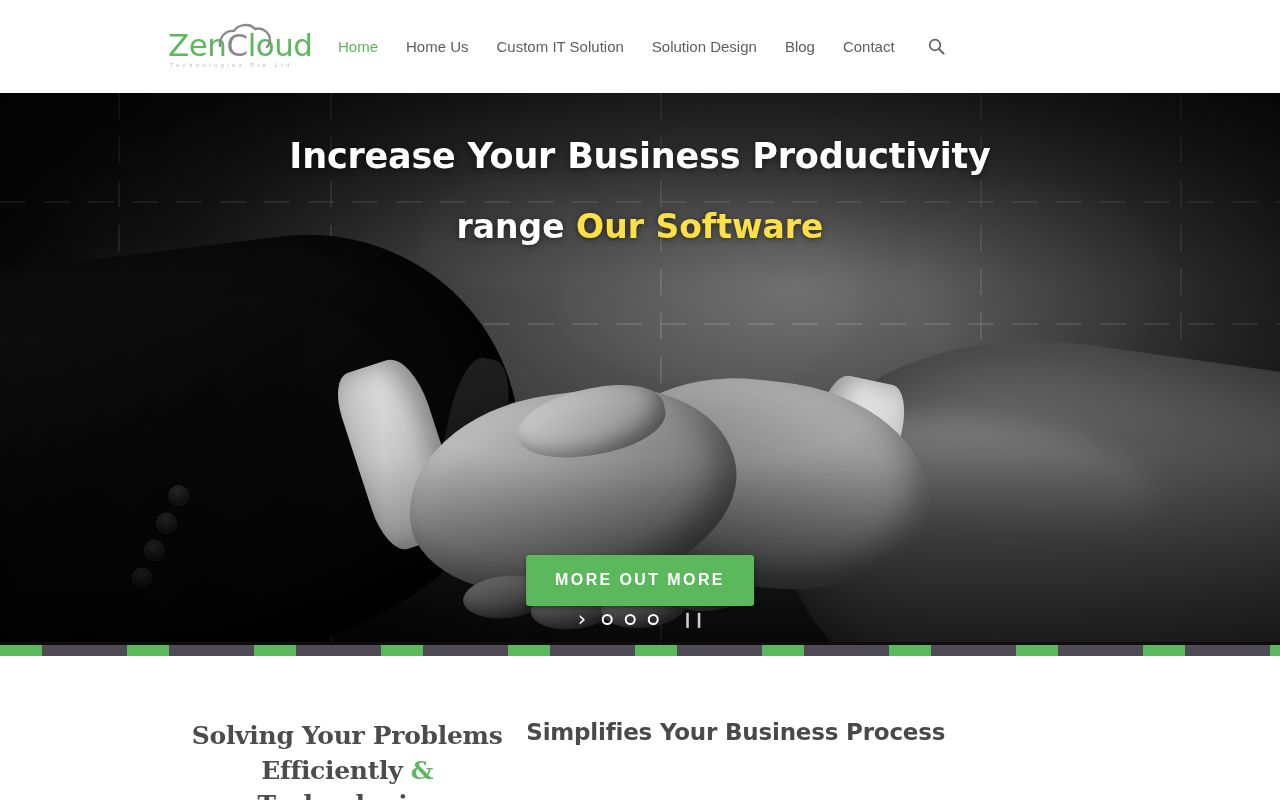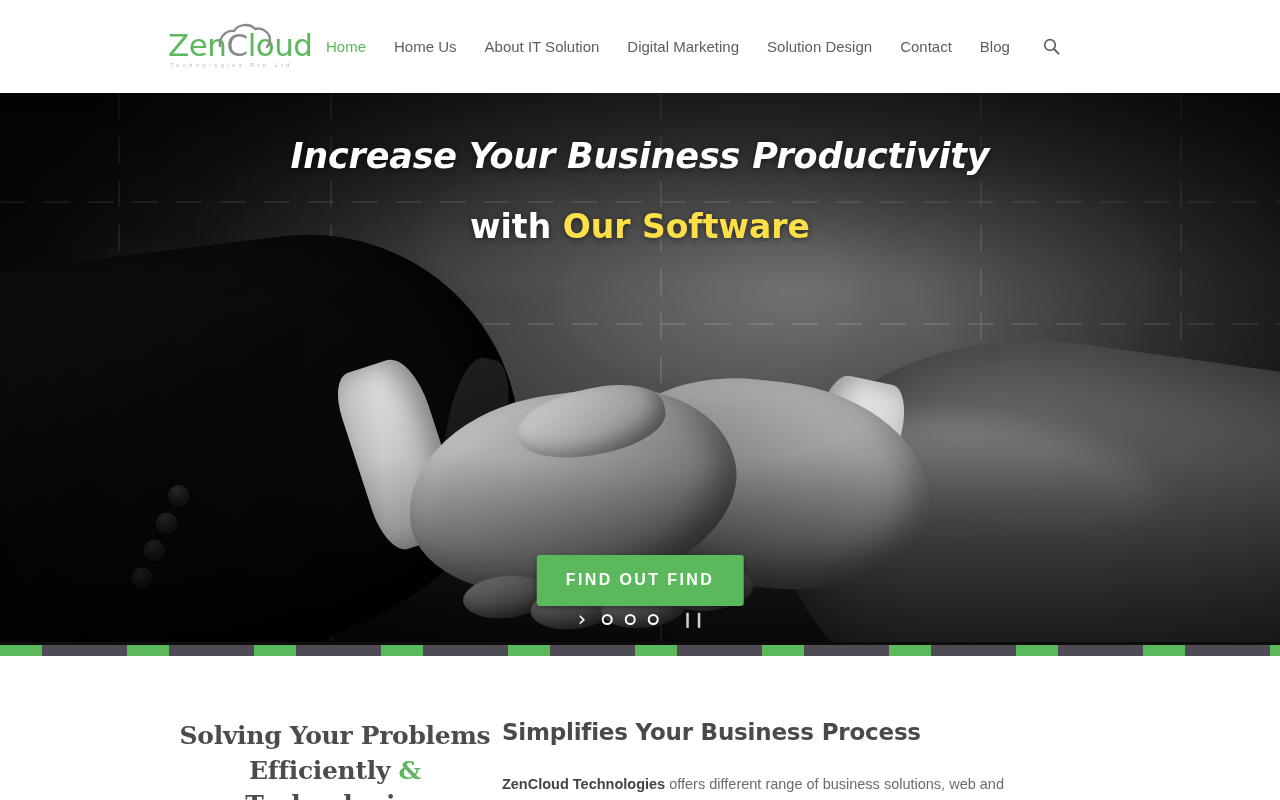--- a/index.html
+++ b/index.html
@@ -39,21 +39,21 @@
   .logo-tag {
     position: absolute; left: 2px; top: 40px;
     font-family: "Liberation Sans", sans-serif;
     font-size: 5.6px; font-weight: 400;
     letter-spacing: 3.55px;
     color: #b9b9b9;
     white-space: nowrap;
   }
 
   .main-nav {
-    position: absolute; left: 312px; top: 0;
+    position: absolute; left: 324px; top: 0;
     height: 93px;
     display: flex; align-items: center;
   }
   .nav-item {
     font-size: 15px; color: #5e5e5e;
     text-decoration: none;
     padding: 0 14px; line-height: 93px;
     white-space: nowrap;
     font-family: "Liberation Sans", sans-serif;
   }
@@ -224,21 +224,20 @@
     display: flex; flex-direction: column; align-items: center;
     z-index: 10;
   }
   .hero-title {
     margin-top: 42px;
     font-family: "DejaVu Sans", sans-serif;
     font-size: 35px; font-weight: 700;
     color: #ffffff; text-align: right;
     letter-spacing: -0.2px; line-height: 1.2;
     text-shadow: 0 1px 6px rgba(0,0,0,.55);
-    font-style: italic;
   }
   .hero-title-2 {
     margin-top: 30px;
     font-family: "DejaVu Sans", sans-serif;
     font-size: 33px; font-weight: 700;
     color: #ffffff; text-align: center;
     text-shadow: 0 1px 6px rgba(0,0,0,.55);
   }
   .hero-title-2 .accent { color: #fde047; }
 
@@ -334,25 +333,24 @@
     <span class="logo-word"><span>Zen</span><span class="c-grey">C</span><span>loud</span></span>
     <svg class="logo-cloud" viewBox="0 0 60 26">
       <path d="M3 23 C2 14 9 7 17 8 C21 1 33 0 38 6 C46 4 53 10 53 17 C53 20 52 22 50 24" fill="none" stroke="#8a8a8a" stroke-width="2.4" stroke-linecap="round"></path>
     </svg>
     <span class="logo-tag">Technologies Pte Ltd</span>
   </a>
 
   <nav class="main-nav">
     <a class="nav-item active" href="#">Home</a>
     <a class="nav-item" href="#">Home Us</a>
-    <a class="nav-item" href="#">About IT Solution</a>
-    <a class="nav-item" href="#">Digital Marketing</a>
+    <a class="nav-item" href="#">Custom IT Solution</a>
     <a class="nav-item" href="#">Solution Design</a>
+    <a class="nav-item" href="#">Blog</a>
     <a class="nav-item" href="#">Contact</a>
-    <a class="nav-item" href="#">Blog</a>
     <button class="nav-search">
       <svg width="17" height="17" viewBox="0 0 17 17">
         <circle cx="7" cy="7" r="5.3" fill="none" stroke="#5e5e5e" stroke-width="1.7"></circle>
         <line x1="11" y1="11" x2="15.6" y2="15.6" stroke="#5e5e5e" stroke-width="1.9" stroke-linecap="round"></line>
       </svg>
     </button>
   </nav>
 </header>
 
 <section class="hero">
@@ -398,24 +396,24 @@
       <i></i>
       <i></i>
   </div>
   <div class="thumb"></div>
 
   <div class="hero-vignette"></div>
   <div class="hero-shade"></div>
 
   <div class="hero-content">
     <h1 class="hero-title">Increase Your Business Productivity</h1>
-    <h2 class="hero-title-2"><span>with </span><span class="accent">Our Software</span></h2>
-  </div>
-
-  <button class="hero-cta">FIND OUT FIND</button>
+    <h2 class="hero-title-2"><span>range </span><span class="accent">Our Software</span></h2>
+  </div>
+
+  <button class="hero-cta">MORE OUT MORE</button>
 
   <div class="hero-controls">
     <button class="ctrl-next">›</button>
     <button class="dot"></button>
     <button class="dot"></button>
     <button class="dot"></button>
     <button class="ctrl-pause">❙❙</button>
   </div>
 </section>
 
@@ -424,16 +422,15 @@
 <section class="intro">
   <div class="intro-inner">
     <div class="intro-left">
       <h2 class="intro-heading">
         <span>Solving Your Problems</span><br>
         <span>Efficiently </span><span class="accent">&amp;</span><span> Technologies</span>
       </h2>
     </div>
     <div class="intro-right">
       <h3 class="intro-subheading">Simplifies Your Business Process</h3>
-      <p class="intro-para"><b>ZenCloud Technologies</b><span> offers different range of business solutions, web and</span></p>
     </div>
   </div>
 </section>
 
 </body></html>

